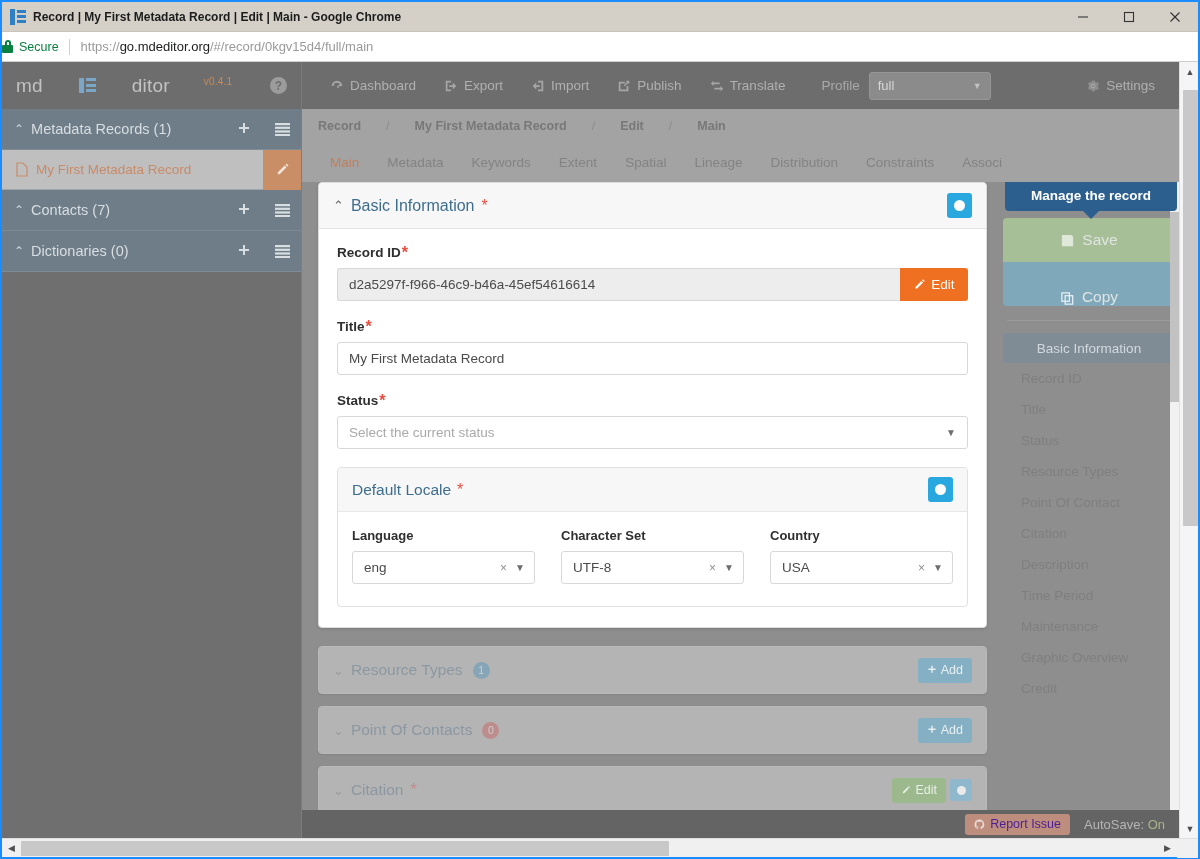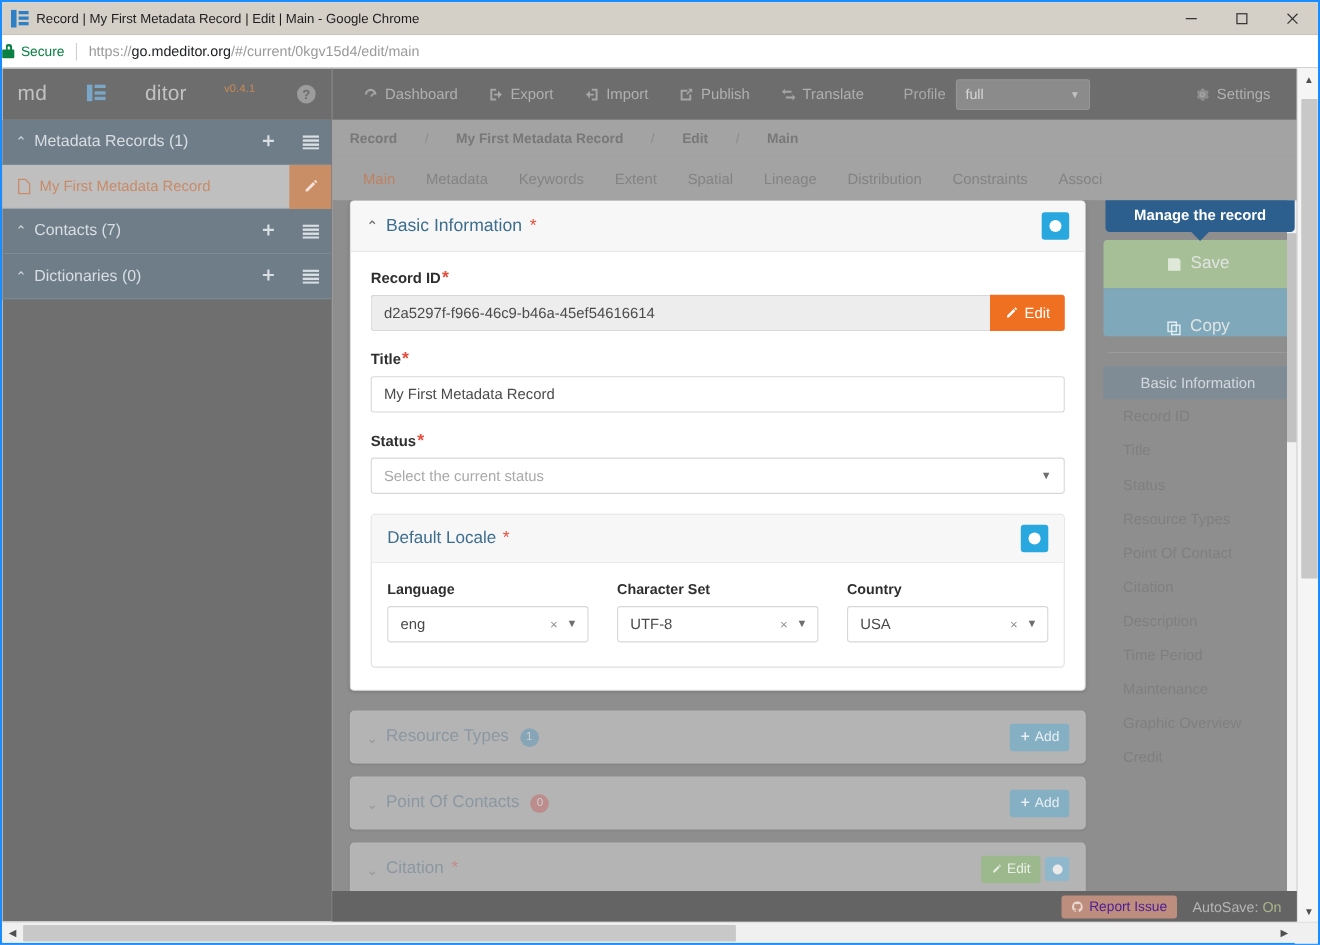--- a/index.html
+++ b/index.html
@@ -16,20 +16,21 @@
     position: absolute; inset: 0;
     border: 2px solid #1a8cff;
     background: #fff;
     display: flex; flex-direction: column;
   }
   .titlebar {
     height: 30px; background: #d4d0c8;
     display: flex; align-items: center;
     border-bottom: 1px solid #c8c4bc;
     flex: 0 0 30px;
+    font-weight: bold;
   }
   .tb-icon {
     width: 16px; height: 16px; margin-left: 8px; margin-right: 7px;
     position: relative; flex: 0 0 16px;
   }
   .tb-icon .bar { position:absolute; background:#2e7fc4; }
   .tb-icon .b1 { left:0; top:0; width:5px; height:16px; }
   .tb-icon .b2 { left:7px; top:1px; width:9px; height:3px; }
   .tb-icon .b3 { left:7px; top:6px; width:9px; height:3px; }
   .tb-icon .b4 { left:7px; top:11px; width:9px; height:3px; }
@@ -372,21 +373,21 @@
     </div>
   </div>
 
   <div class="urlbar">
     <div class="lock">
       <span class="shack"></span>
         <span class="body"></span>
     </div>
     <div class="secure-txt">Secure</div>
     <div class="url-div"></div>
-    <div class="url"><span>https://</span><span class="dom">go.mdeditor.org</span><span>/#/current/0kgv15d4/edit/main</span></div>
+    <div class="url"><span>https://</span><span class="dom">go.mdeditor.org</span><span>/#/record/0kgv15d4/full/main</span></div>
   </div>
 
   <div class="viewport">
 
     <div class="page">
 
       <div class="app-head">
         <div class="brand">
           <div class="brand-logo">
             <span>md</span>

